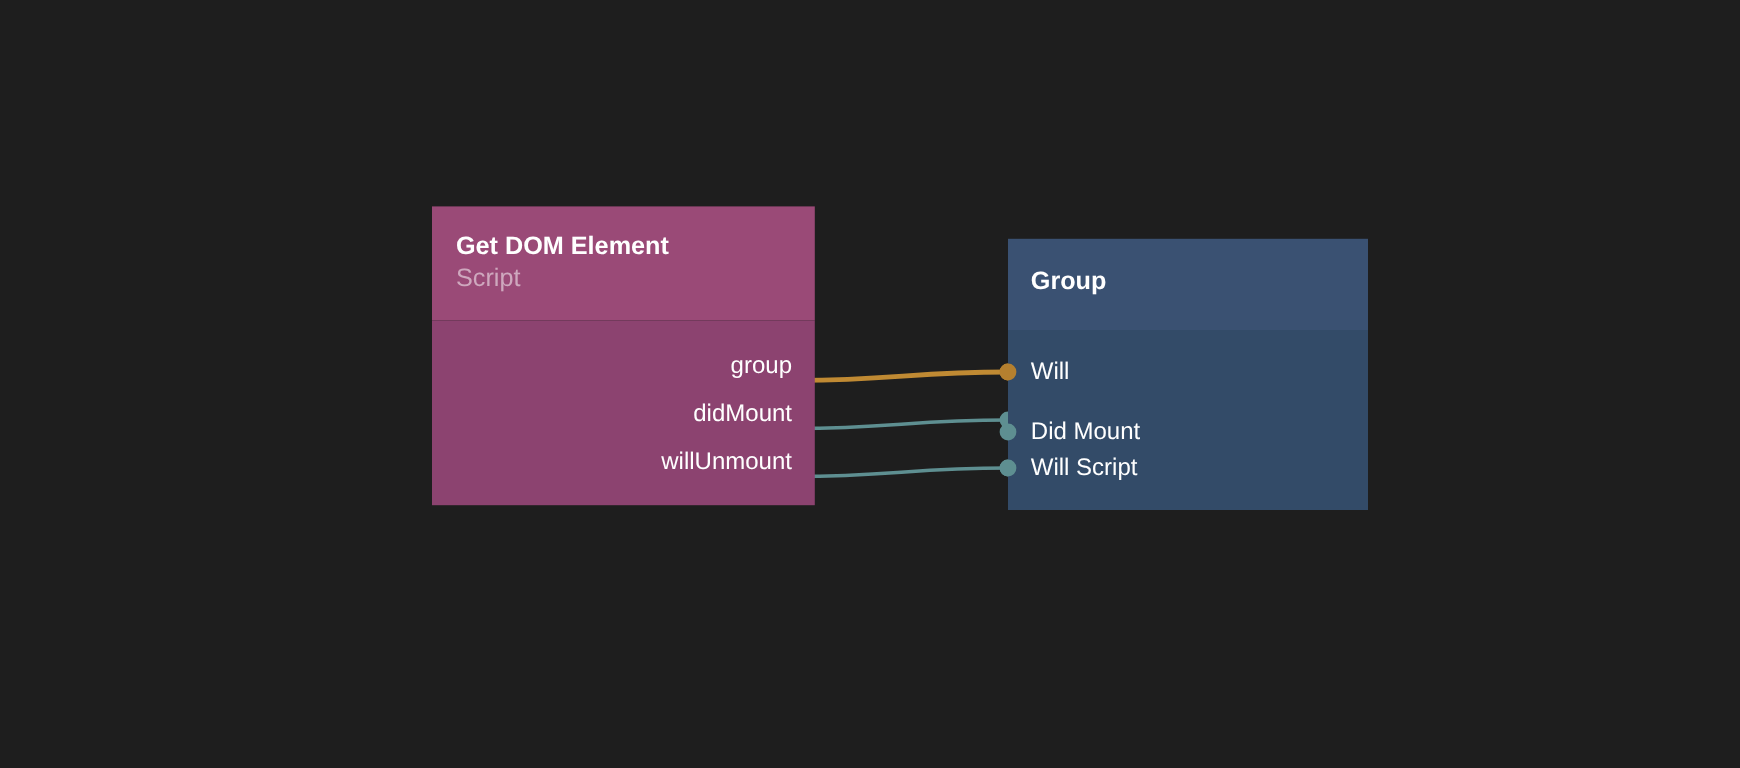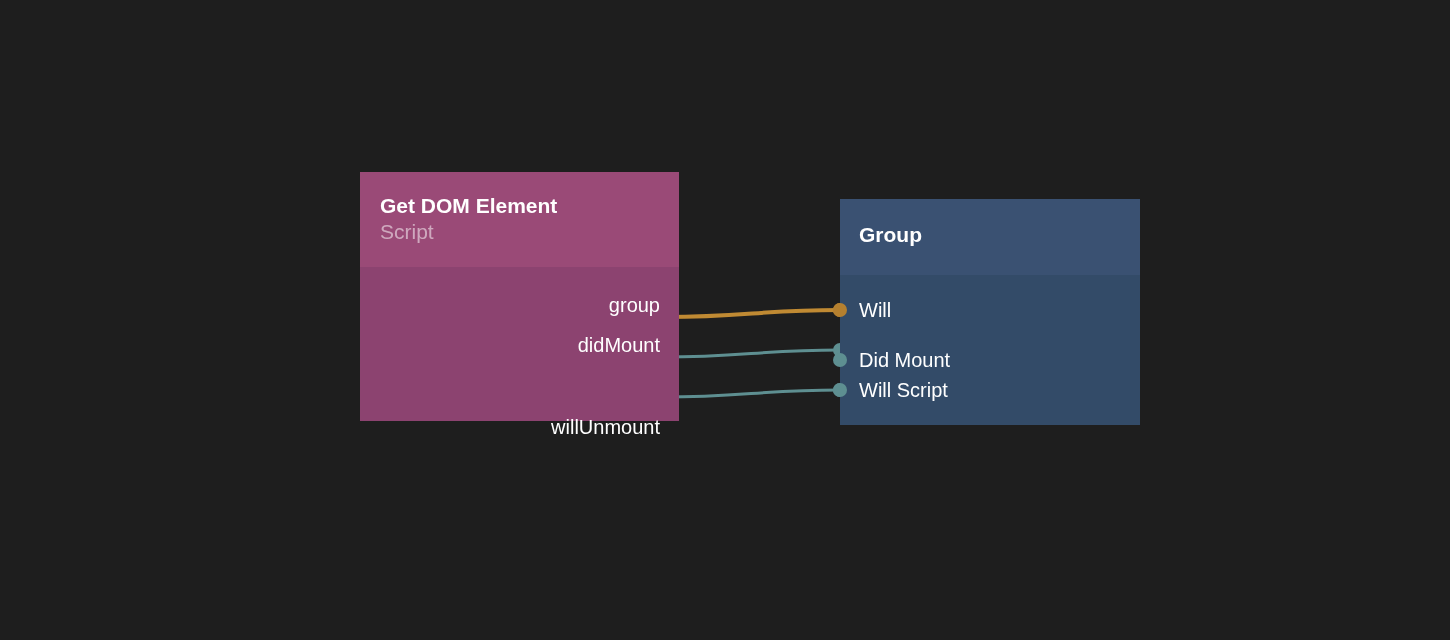--- a/index.html
+++ b/index.html
@@ -158,21 +158,21 @@
       <div class="node-title">Get DOM Element</div>
       <div class="node-subtitle">Script</div>
     </div>
     <div class="node-body" id="body-get-dom-element">
         <div class="out-port-row" style="top: 27px;">
           <span class="out-port-label">group</span>
         </div>
         <div class="out-port-row" style="top: 67px;">
           <span class="out-port-label">didMount</span>
         </div>
-        <div class="out-port-row" style="top: 107px; margin-top: 42px;">
+        <div class="out-port-row" style="top: 107px;">
           <span class="out-port-label">willUnmount</span>
         </div>
       </div>
   </div>
 
   <div class="node" id="node-group">
     <div class="node-header">
       <div class="node-title">Group</div>
     </div>
     <div class="node-body" id="body-group">

